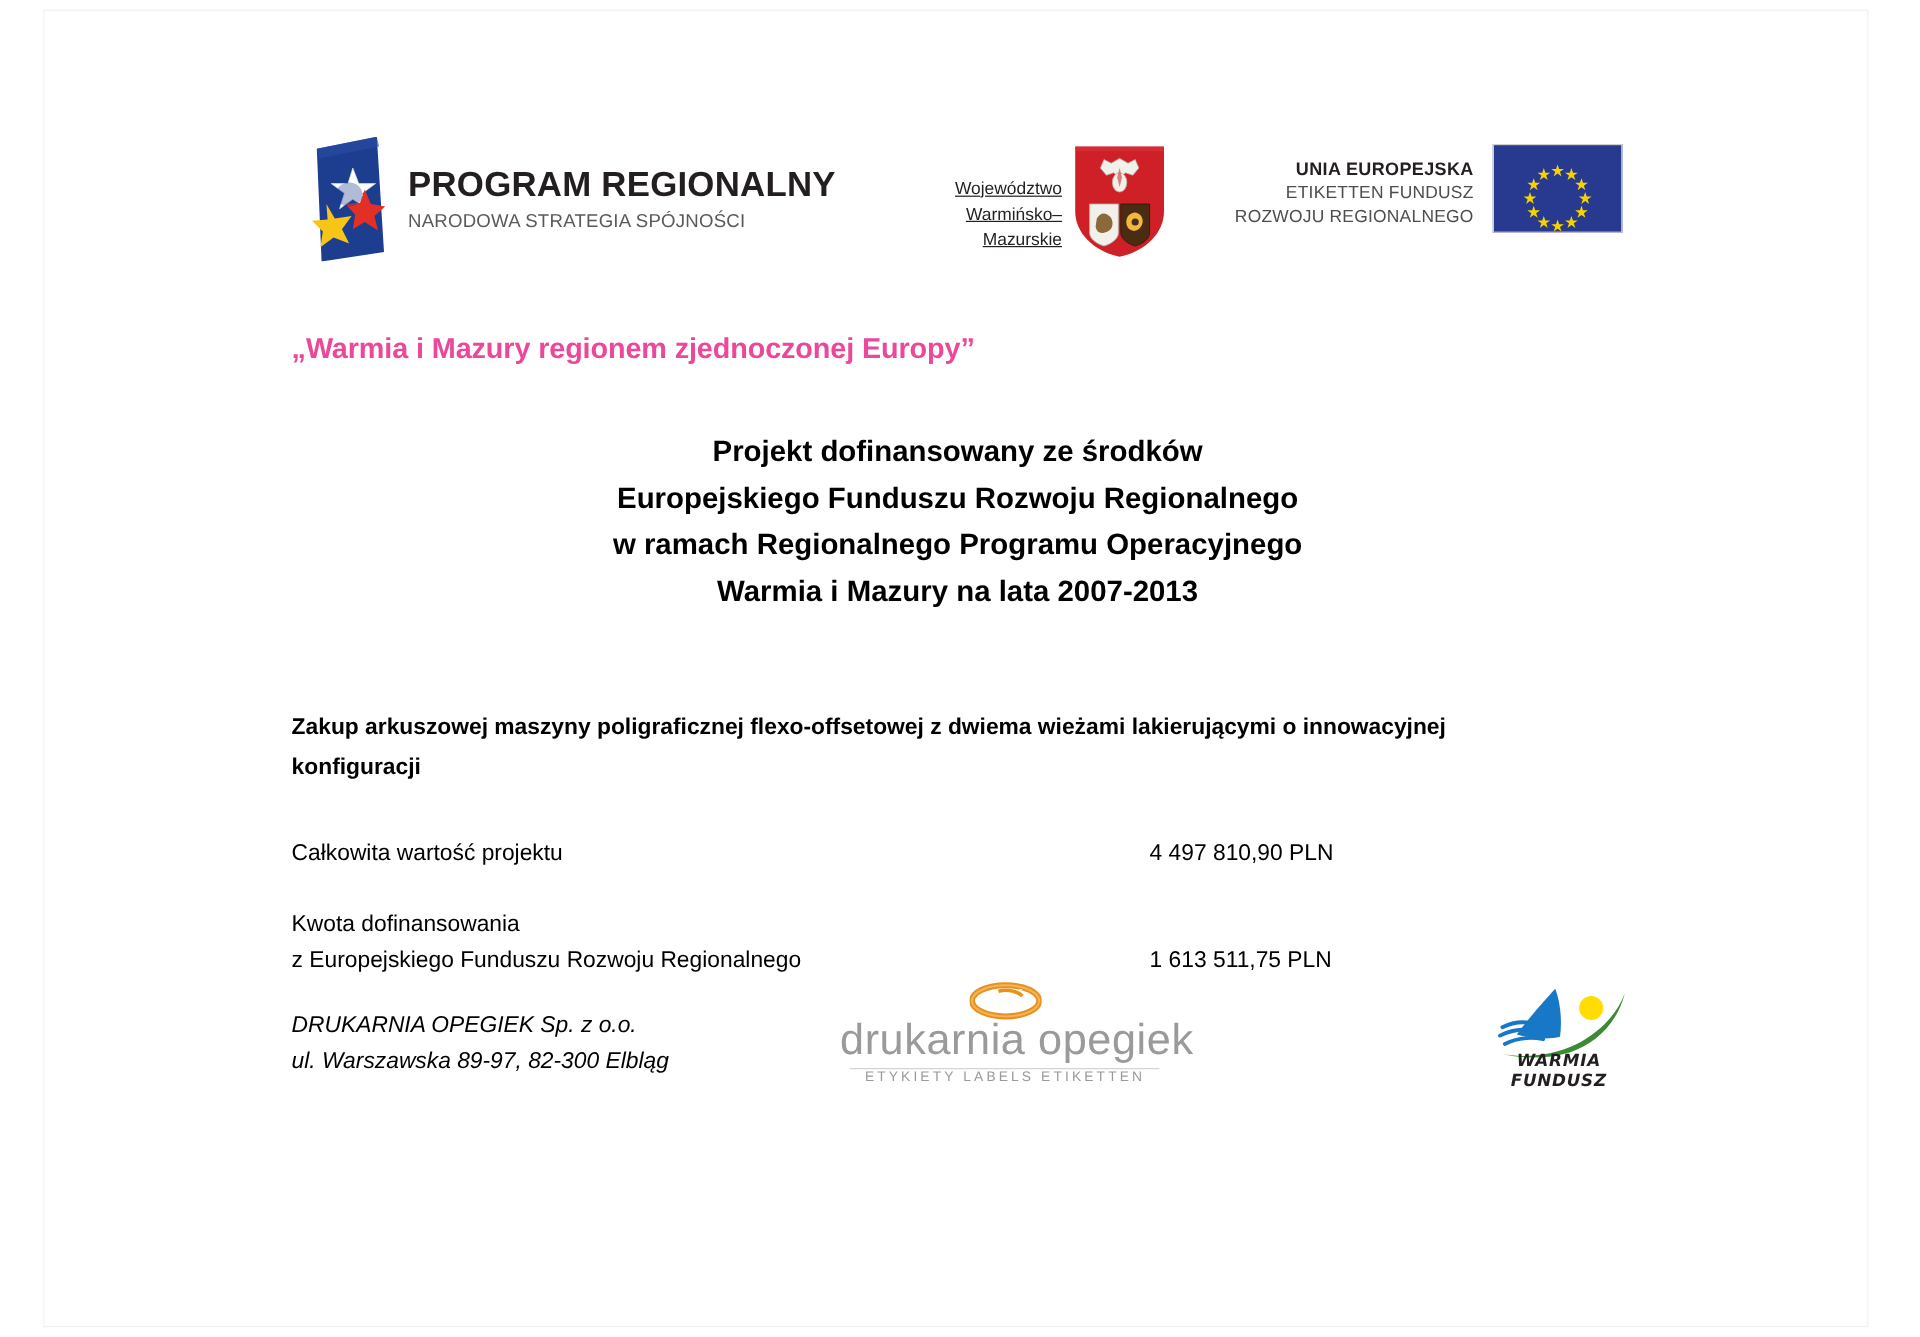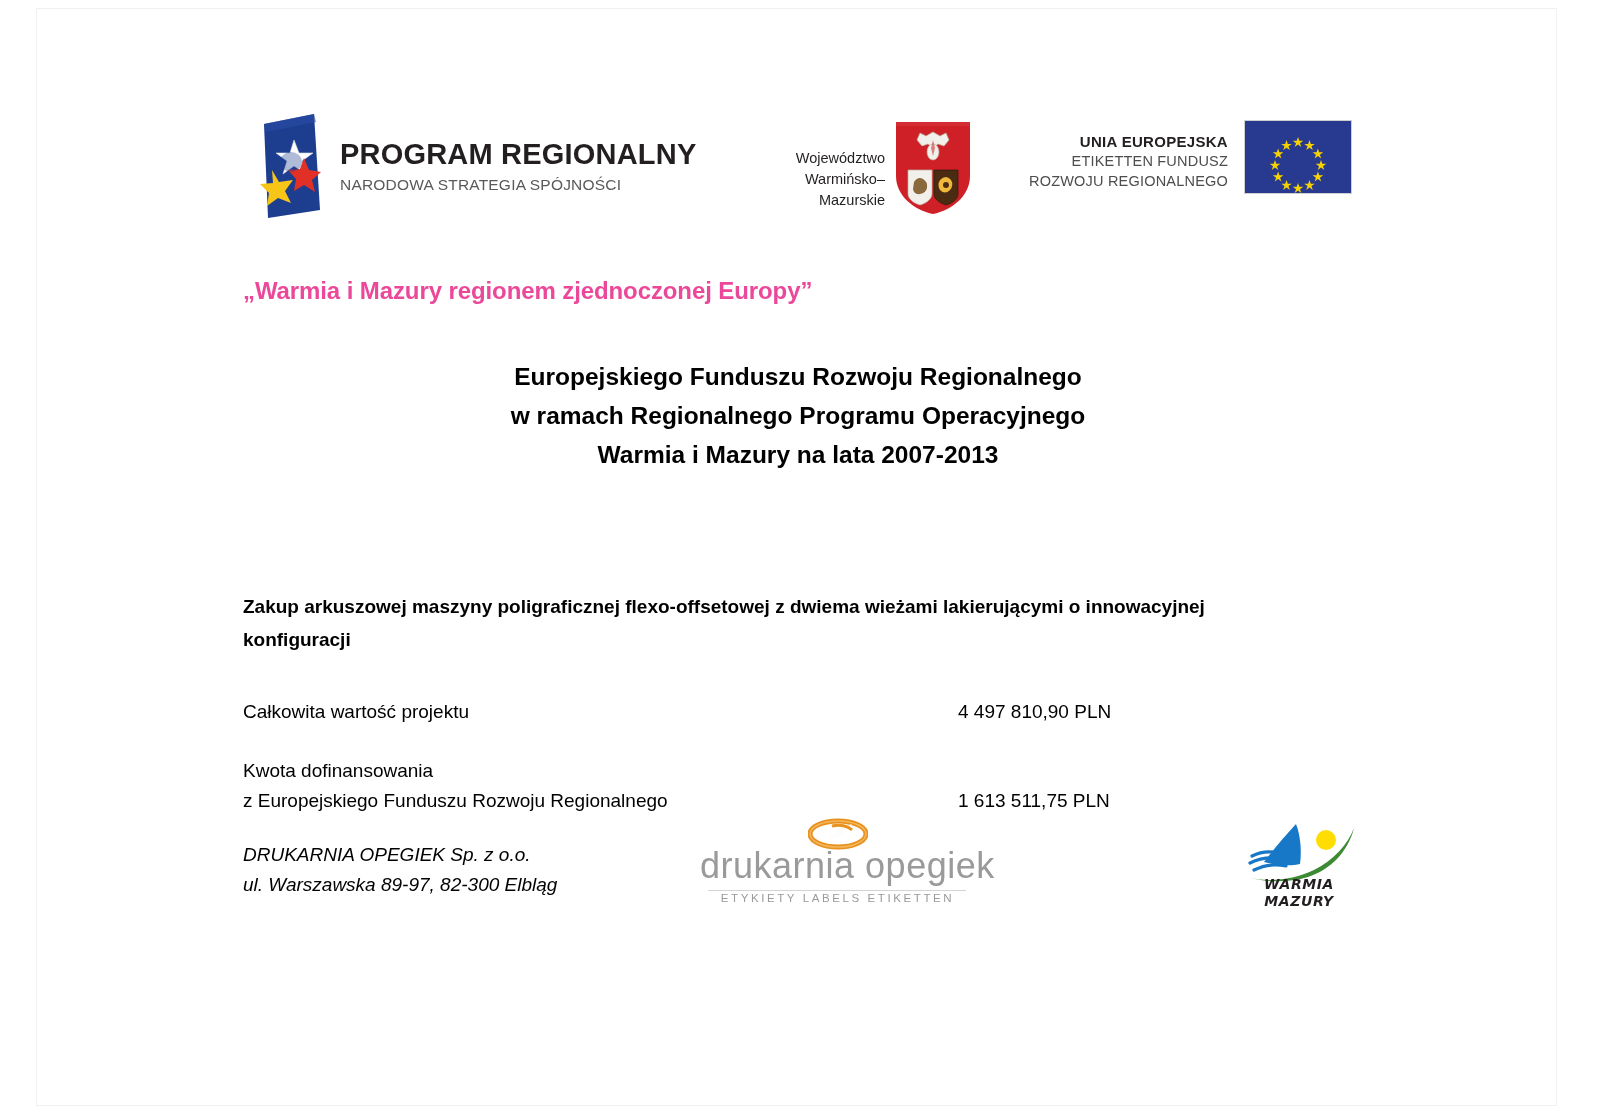--- a/index.html
+++ b/index.html
@@ -114,20 +114,21 @@
   }
   .woj-text {
     position: absolute;
     left: 0;
     top: 28px;
     width: 115px;
     text-align: right;
     font-size: 14.5px;
     color: #231f20;
     line-height: 1.45;
+    text-decoration: underline;
   }
   .woj-shield {
     position: absolute;
     left: 124px;
     top: 0px;
     width: 78px;
     height: 96px;
   }
 
   
@@ -398,20 +399,21 @@
             <polygon points="41.5,19.1 42.8,22.9 46.8,22.9 43.5,25.3 44.8,29.1 41.5,26.7 38.2,29.1 39.5,25.3 36.2,22.9 40.2,22.9"></polygon>
           </g>
         </svg>
       </div>
     </div>
   </div>
 
   <div class="motto">„Warmia i Mazury regionem zjednoczonej Europy”</div>
 
   <div class="project-block">
+    <div>Projekt dofinansowany ze środków</div>
     <div>Europejskiego Funduszu Rozwoju Regionalnego</div>
     <div>w ramach Regionalnego Programu Operacyjnego</div>
     <div>Warmia i Mazury na lata 2007-2013</div>
   </div>
 
   <div class="scope">Zakup arkuszowej maszyny poligraficznej flexo-offsetowej z dwiema wieżami lakierującymi o innowacyjnej konfiguracji</div>
 
   <div class="fin-row fin-row-1">
     <span class="fin-label">Całkowita wartość projektu</span>
     <span class="fin-value">4 497 810,90 PLN</span>
@@ -450,17 +452,17 @@
                  C110 34 92 52 70 59 C50 65 28 64 12 60 Z" fill="#3c8a33"></path>
         <circle cx="88" cy="22" r="10" fill="#ffdd00"></circle>
         <path d="M58 6 C58 6 36 30 26 44 C40 48 54 48 62 46 C64 32 62 16 58 6 Z" fill="#1878c8"></path>
         <path d="M14 38 C22 34 32 33 40 35" fill="none" stroke="#1878c8" stroke-width="3.2" stroke-linecap="round"></path>
         <path d="M12 45 C22 40 34 39 44 41" fill="none" stroke="#1878c8" stroke-width="3.2" stroke-linecap="round"></path>
         <path d="M16 52 C26 47 38 46 48 48" fill="none" stroke="#1878c8" stroke-width="3.2" stroke-linecap="round"></path>
       </svg>
     </div>
     <div class="wm-word">
       <div>WARMIA</div>
-      <div>MAZURY</div>
+      <div>FUNDUSZ</div>
     </div>
   </div>
 
 </div>
 
 </body></html>

